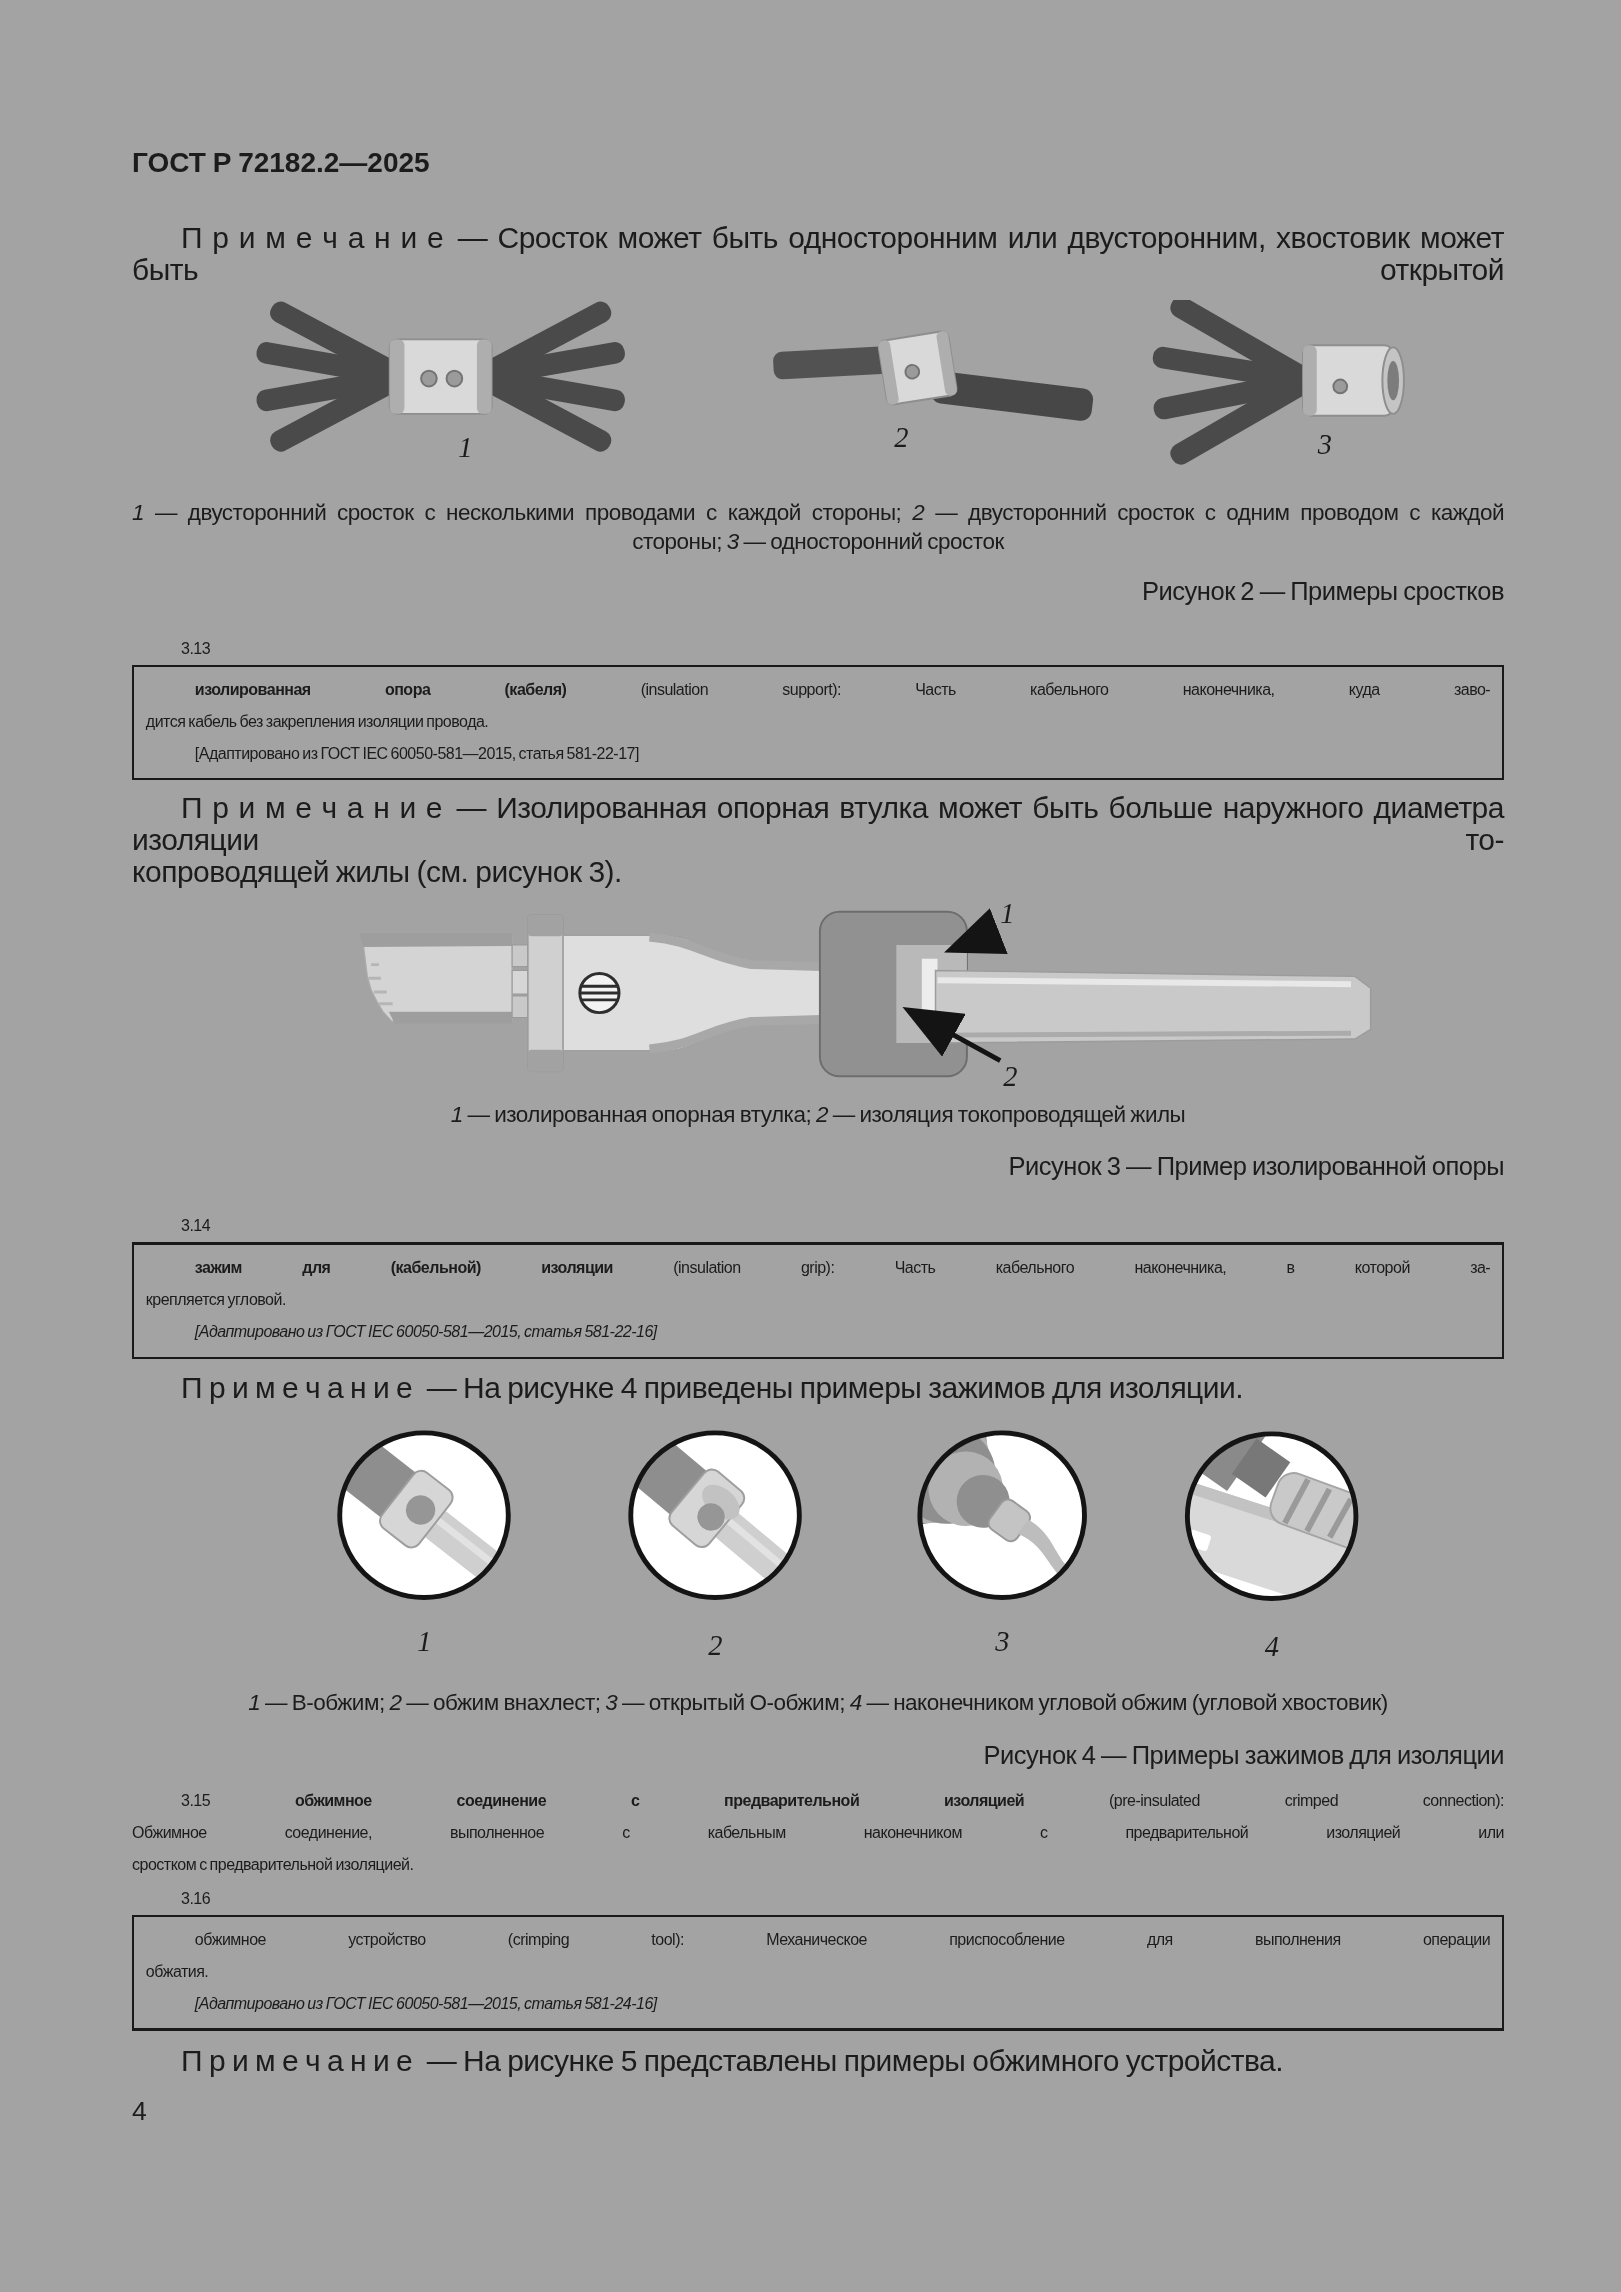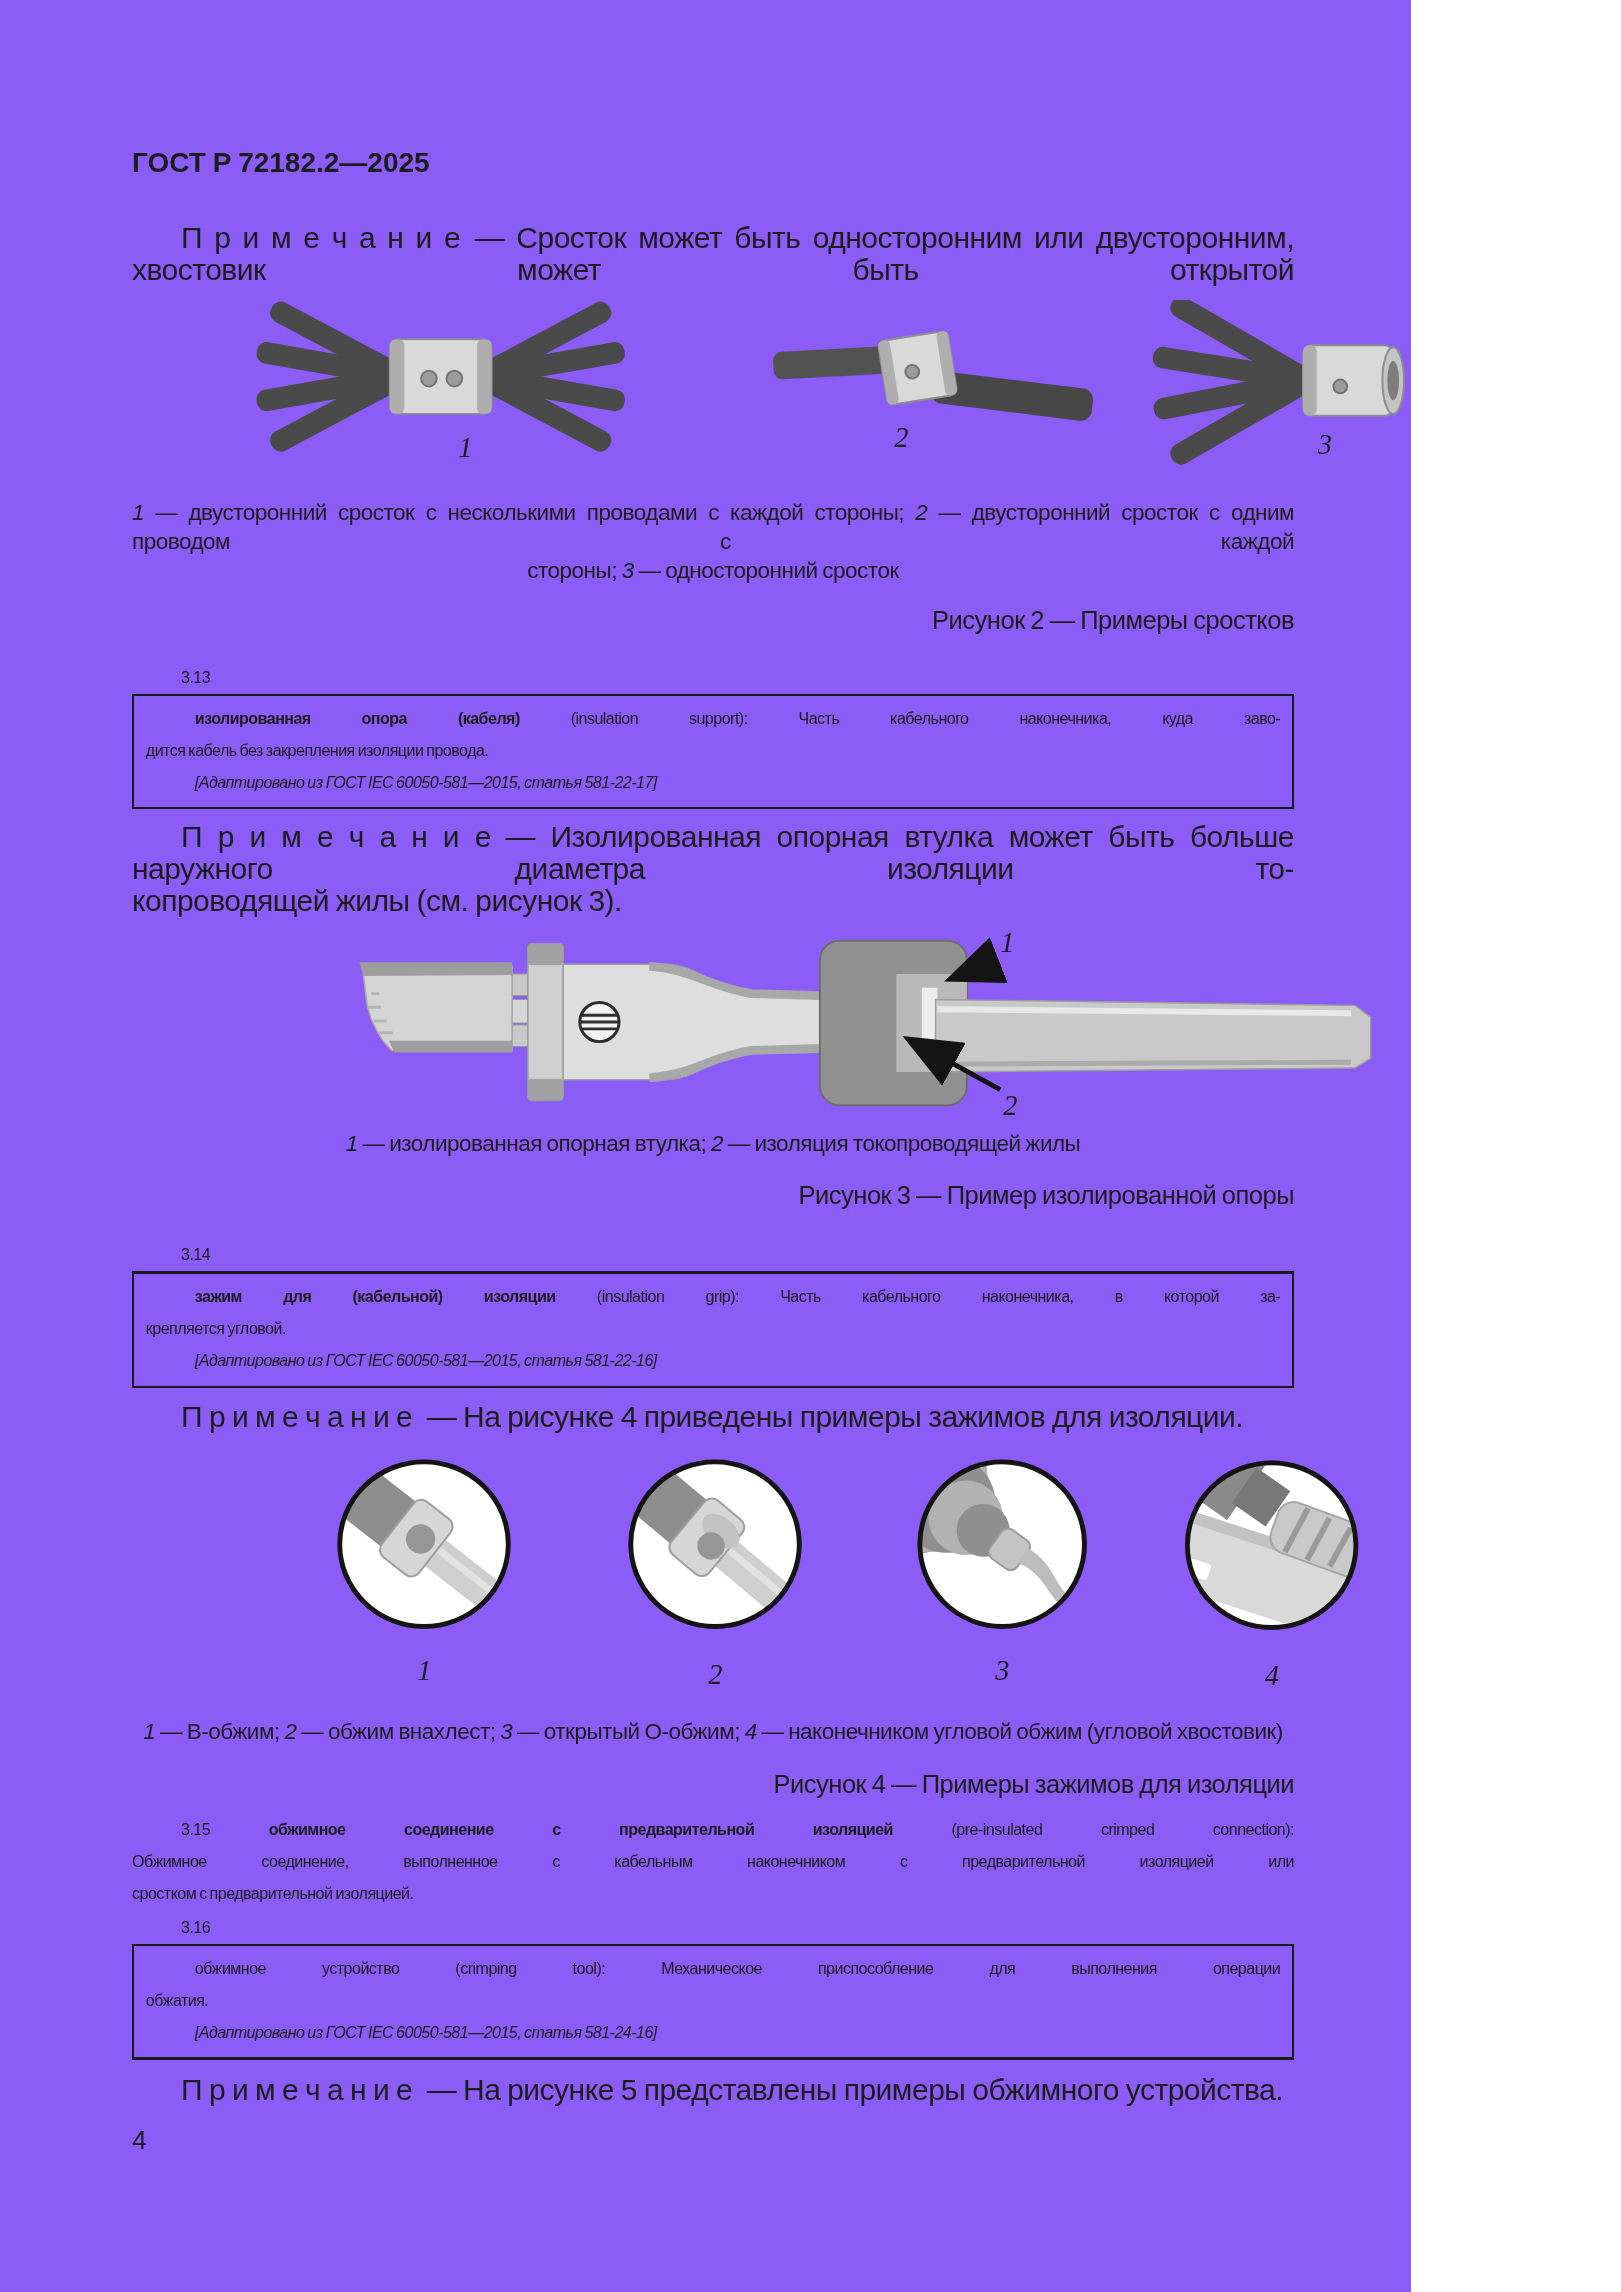--- a/index.html
+++ b/index.html
@@ -1,18 +1,18 @@
 <!DOCTYPE html>
 <html><head>
 <meta charset="utf-8">
 <style>
   html,body { margin:0; padding:0; background:#ffffff; }
   body { width:1621px; height:2293px; overflow:hidden;
          font-family:"Liberation Sans", sans-serif; color:#1c1c1c; }
-  .page { width:1411px; height:2293px; background:#8b5cf6; box-sizing:border-box;
+  .page { width:1621px; height:2293px; background:#a3a3a3; box-sizing:border-box;
           padding:147px 117px 0 132px; letter-spacing:-0.5px; word-spacing:-1px; }
   .t      { font-size:16px; line-height:32px; }
   .small  { font-size:30px; line-height:32px; }
   .legend { font-size:22.5px; line-height:29px; }
   .hdr    { font-size:28px; line-height:32px; font-weight:700; letter-spacing:0; }
   .tline  {}
   .indent  { text-indent:49px; }
   .justify { text-align:justify; text-align-last:justify; }
   .center  { text-align:center; }
   .figcap  { font-size:25.5px; line-height:32px; text-align:right; }
@@ -110,21 +110,21 @@
   <div class="legend mt-leg2">
       <div class="tline justify"><span style="font-style: italic;">1</span><span> — двусторонний сросток с несколькими проводами с каждой стороны; </span><span style="font-style: italic;">2</span><span> — двусторонний сросток с одним проводом с каждой</span></div>
       <div class="tline center"><span>стороны; </span><span style="font-style: italic;">3</span><span> — односторонний сросток</span></div>
     </div>
   <div class="figcap mt-cap2">Рисунок 2 — Примеры сростков</div>
 
   <div class="t indent mt-s313">3.13</div>
   <div class="defbox t">
       <div class="tline indent justify"><span style="font-weight: 700;">изолированная опора (кабеля) </span><span>(insulation support): Часть кабельного наконечника, куда заво-</span></div>
       <div class="tline"><span>дится кабель без закрепления изоляции провода.</span></div>
-      <div class="tline indent"><span style="font-style: italic;">[Адаптировано из ГОСТ IEC 60050-581—2015, статья 581-22-17]</span></div>
+      <div class="tline indent"><span style="">[Адаптировано из ГОСТ IEC 60050-581—2015, статья 581-22-17]</span></div>
     </div>
 
   <div class="small mt-note2">
       <div class="tline indent justify"><span>П р и м е ч а н и е </span><span>— Изолированная опорная втулка может быть больше наружного диаметра изоляции то-</span></div>
       <div class="tline"><span>копроводящей жилы (см. рисунок 3).</span></div>
     </div>
 
   <svg class="mt-fig3" width="1367" height="196" viewBox="0 0 1395 200">
     <defs>
       <marker id="ah" markerWidth="12" markerHeight="10" refX="10" refY="5" orient="auto">

